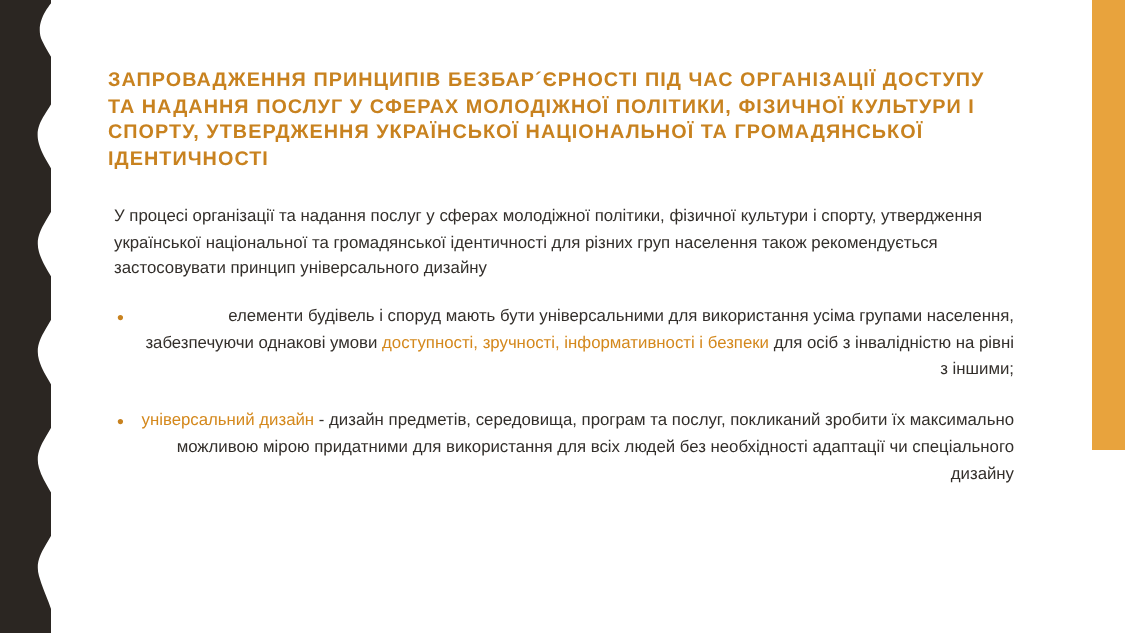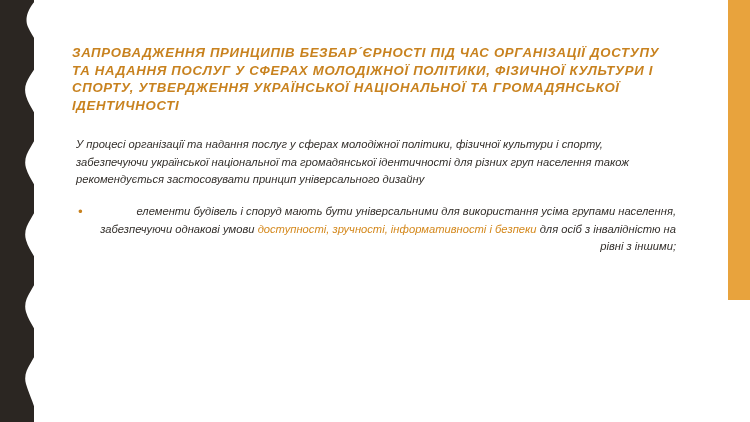--- a/index.html
+++ b/index.html
@@ -52,21 +52,20 @@
     width: 22px;
     height: 122px;
     background: #ffffff;
   }
   .content {
     position: absolute;
     top: 0;
     left: 0;
     width: 683px;
     height: 422px;
-    font-style: italic;
   }
   .title {
     position: absolute;
     left: 72px;
     top: 44px;
     width: 600px;
     color: #c8821f;
     font-size: 13.2px;
     font-weight: bold;
     line-height: 1.33;
@@ -126,22 +125,23 @@
 
   <div class="accent-bar"></div>
   <div class="accent-bar-dark"></div>
 
   <div class="content">
 
     <div class="title">ЗАПРОВАДЖЕННЯ ПРИНЦИПІВ БЕЗБАР´ЄРНОСТІ ПІД ЧАС ОРГАНІЗАЦІЇ ДОСТУПУ ТА НАДАННЯ ПОСЛУГ У СФЕРАХ МОЛОДІЖНОЇ ПОЛІТИКИ, ФІЗИЧНОЇ КУЛЬТУРИ І СПОРТУ, УТВЕРДЖЕННЯ УКРАЇНСЬКОЇ НАЦІОНАЛЬНОЇ ТА ГРОМАДЯНСЬКОЇ ІДЕНТИЧНОСТІ</div>
 
     <div class="body-block">
 
-      <p class="para">У процесі організації та надання послуг у сферах молодіжної політики, фізичної культури і спорту, забезпечуючи української національної та громадянської ідентичності для різних груп населення також рекомендується застосовувати принцип універсального дизайну</p>
+      <p class="para">У процесі організації та надання послуг у сферах молодіжної політики, фізичної культури і спорту, утвердження української національної та громадянської ідентичності для різних груп населення також рекомендується застосовувати принцип універсального дизайну</p>
 
       <ul class="bullets">
         <li><span>елементи будівель і споруд мають бути універсальними для використання усіма групами населення, забезпечуючи однакові умови </span><span class="hl">доступності, зручності, інформативності і безпеки</span><span> для осіб з інвалідністю на рівні з іншими;</span></li>
+        <li><span class="lead-term">універсальний дизайн</span><span> - дизайн предметів, середовища, програм та послуг, покликаний зробити їх максимально можливою мірою придатними для використання для всіх людей без необхідності адаптації чи спеціального дизайну</span></li>
       </ul>
 
     </div>
 
   </div>
 </div>
 
 </body></html>

